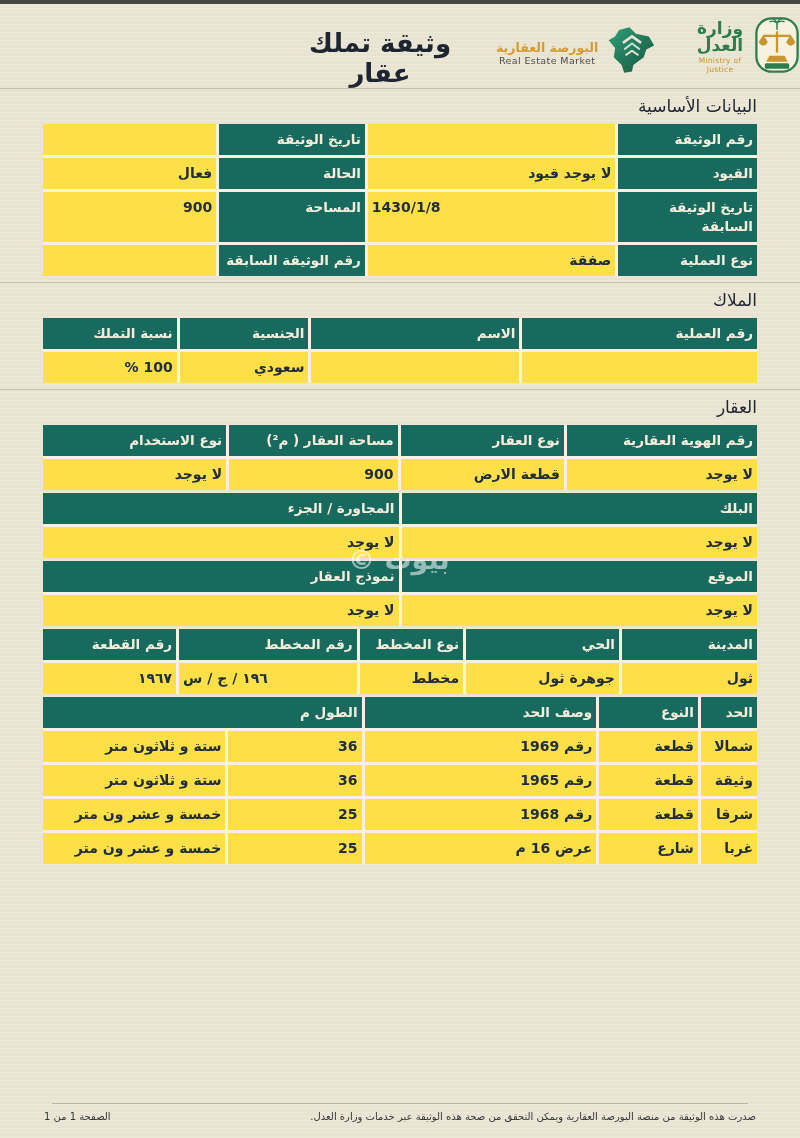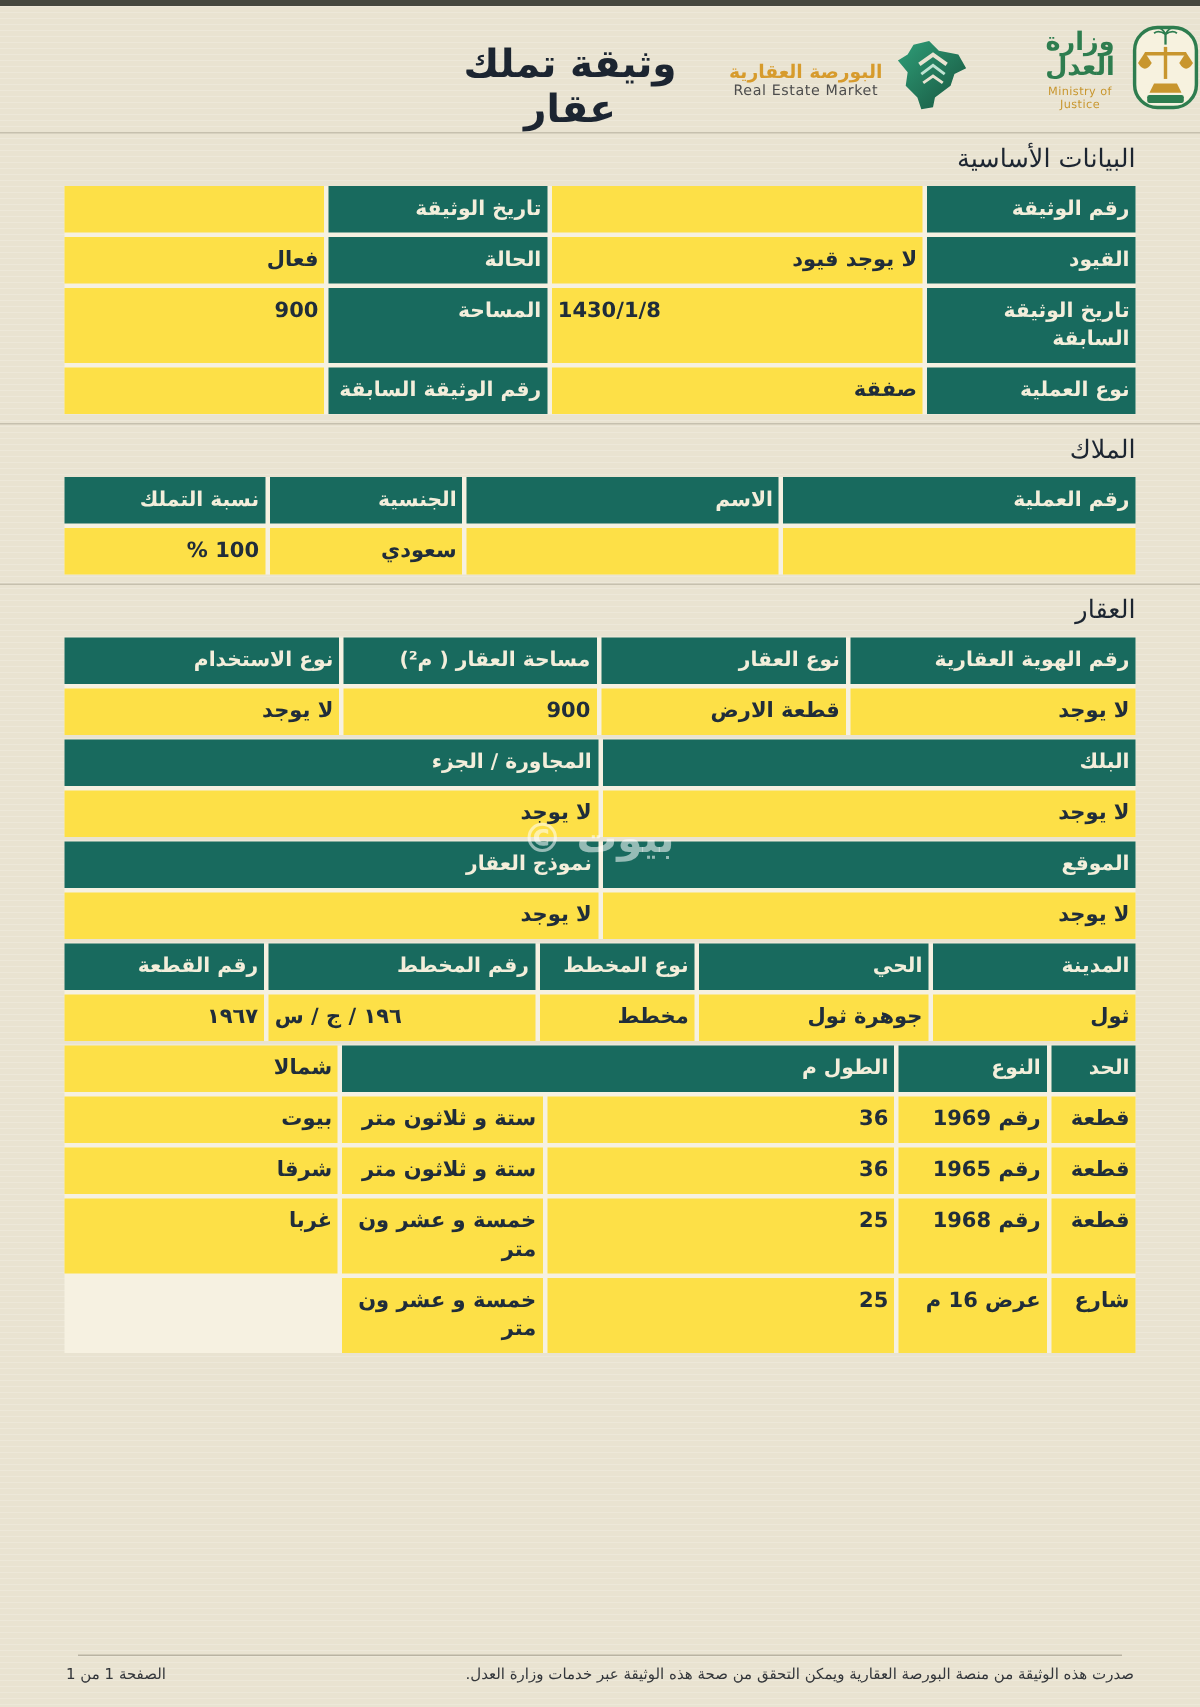--- a/index.html
+++ b/index.html
@@ -8,21 +8,21 @@
     position:relative;width:800px;height:1138px;margin:0 auto;overflow:hidden;
     background:#e9e3d1;
     background-image:repeating-linear-gradient(180deg, rgba(255,255,255,.18) 0 1px, rgba(0,0,0,0) 1px 4px);
     border-top:4px solid #45473e;
     direction:rtl;
   }
   
   .header{position:relative;height:84px;}
   .doc-title{position:absolute;left:300px;top:24px;width:160px;text-align:center;
     font-size:26px;font-weight:bold;color:#1c2531;letter-spacing:1px;}
-  .logo-rem{position:absolute;left:486px;top:22px;display:flex;align-items:center;gap:8px;direction:ltr;}
+  .logo-rem{position:absolute;left:496px;top:22px;display:flex;align-items:center;gap:8px;direction:ltr;}
   .logo-rem .txt{text-align:center;}
   .logo-rem .ar{color:#d79b2c;font-size:12.5px;font-weight:bold;line-height:1.1;}
   .logo-rem .en{color:#4c4c4c;font-size:9.5px;letter-spacing:.4px;line-height:1.3;}
   .logo-moj{position:absolute;left:660px;top:12px;display:flex;align-items:center;gap:6px;direction:ltr;}
   .logo-moj .txt{text-align:center;margin-left:32px;}
   .logo-moj .ar{color:#2e7d4f;font-size:17px;font-weight:bold;line-height:1;font-family:"DejaVu Serif","DejaVu Sans",serif;}
   .logo-moj .en{color:#c8962e;font-size:7.5px;letter-spacing:.3px;margin-top:2px;}
   .rule{border:0;border-top:1px solid #c6c0ae;margin:0;}
   
   .sec-title{margin:7px 43px 8px;font-size:17px;font-weight:normal;color:#1c2531;}
@@ -180,29 +180,30 @@
     <div class="td">ثول</div>
     <div class="td">جوهرة ثول</div>
     <div class="td">مخطط</div>
     <div class="td ltr">١٩٦ / ج / س</div>
     <div class="td">١٩٦٧</div>
   </div>
 
   <div class="tbl t-borders">
     <div class="th">الحد</div>
     <div class="th">النوع</div>
+    <div class="th">وصف الحد</div>
     <div class="th span2">الطول م</div>
 
     <div class="td">شمالا</div>
     <div class="td">قطعة</div>
     <div class="td">رقم 1969</div>
     <div class="td">36</div>
     <div class="td">ستة و ثلاثون متر</div>
 
-    <div class="td">بيوت</div>
+    <div class="td">وثيقة</div>
     <div class="td">قطعة</div>
     <div class="td">رقم 1965</div>
     <div class="td">36</div>
     <div class="td">ستة و ثلاثون متر</div>
 
     <div class="td">شرقا</div>
     <div class="td">قطعة</div>
     <div class="td">رقم 1968</div>
     <div class="td">25</div>
     <div class="td">خمسة و عشر ون متر</div>

